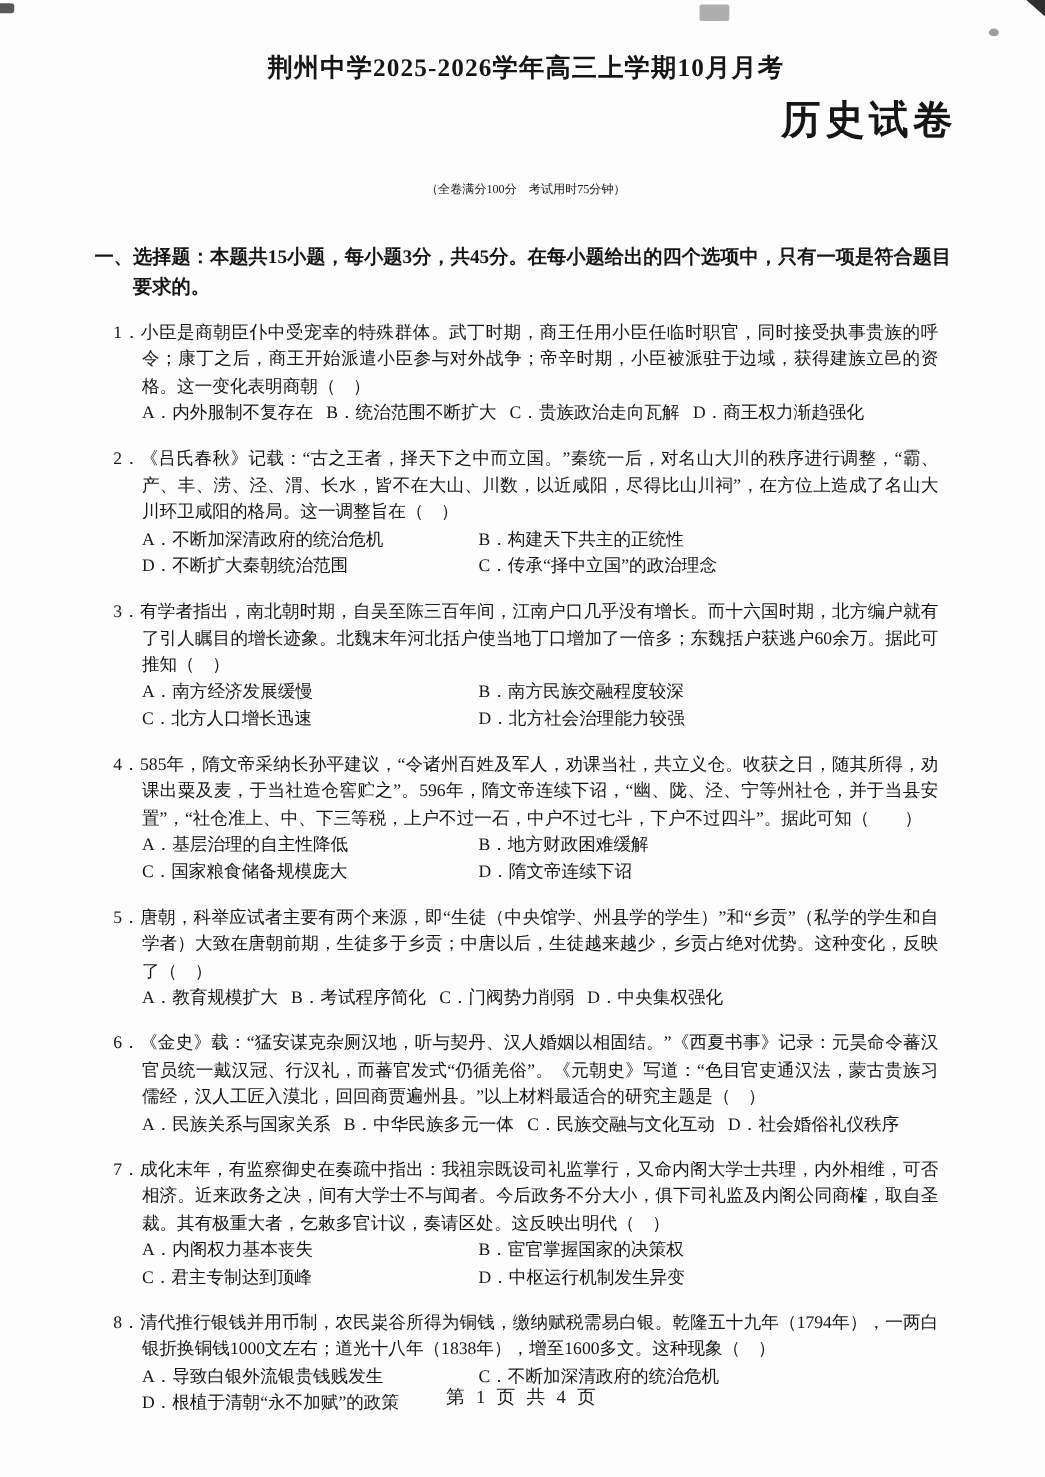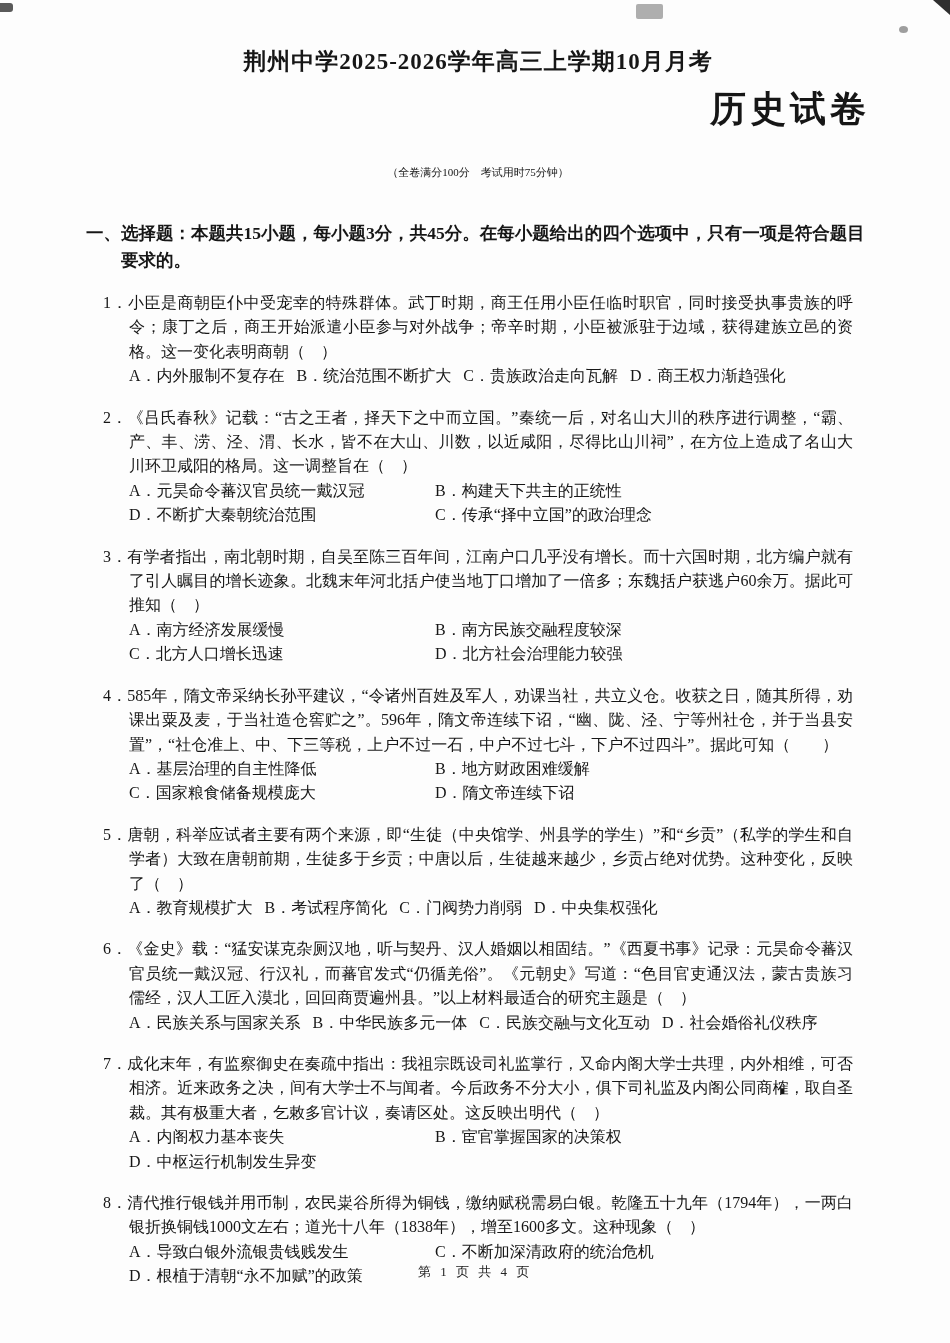--- a/index.html
+++ b/index.html
@@ -65,21 +65,21 @@
   .options.twocol {
     display: grid;
     grid-template-columns: 306px 1fr;
   }
   .footer {
     position: absolute;
     left: 0;
     bottom: 62px;
     width: 100%;
     text-align: center;
-    font-size: 13px;
+    font-size: 17px;
     letter-spacing: 3px;
     color: #222;
   }
   
   .artifact { position: absolute; }
   #artifact-tl { left: 0; top: 3px; width: 13px; height: 9px; background: #5a5a5a; border-radius: 0 3px 3px 0; }
   #artifact-tr { right: 0; top: 0; width: 17px; height: 15px; background: #2f2f2f; clip-path: polygon(0 0, 100% 0, 100% 100%); }
   #artifact-stamp { left: 636px; top: 4px; width: 27px; height: 15px; background: rgba(95,95,95,.5); border-radius: 2px; }
   #artifact-dot { left: 899px; top: 26px; width: 9px; height: 7px; background: rgba(80,80,80,.55); border-radius: 50%; }
 </style>
@@ -92,21 +92,21 @@
   <div class="meta">（全卷满分100分　考试用时75分钟）</div>
   <div class="section-heading">一、选择题：本题共15小题，每小题3分，共45分。在每小题给出的四个选项中，只有一项是符合题目要求的。</div>
   <div id="questions">
       <div class="question">
         <div class="stem"><span class="qnum">1．</span><span>小臣是商朝臣仆中受宠幸的特殊群体。武丁时期，商王任用小臣任临时职官，同时接受执事贵族的呼令；康丁之后，商王开始派遣小臣参与对外战争；帝辛时期，小臣被派驻于边域，获得建族立邑的资格。这一变化表明商朝（　）</span></div>
         <div class="options inline"><span class="option">A．内外服制不复存在</span><span class="option">B．统治范围不断扩大</span><span class="option">C．贵族政治走向瓦解</span><span class="option">D．商王权力渐趋强化</span></div>
       </div>
       <div class="question">
         <div class="stem"><span class="qnum">2．</span><span>《吕氏春秋》记载：“古之王者，择天下之中而立国。”秦统一后，对名山大川的秩序进行调整，“霸、产、丰、涝、泾、渭、长水，皆不在大山、川数，以近咸阳，尽得比山川祠”，在方位上造成了名山大川环卫咸阳的格局。这一调整旨在（　）</span></div>
         <div class="options twocol">
-          <span class="option">A．元昊命令蕃汉官员统一戴汉冠</span>
+          <span class="option">A．不断加深清政府的统治危机</span>
           <span class="option">B．构建天下共主的正统性</span>
           <span class="option">D．不断扩大秦朝统治范围</span>
           <span class="option">C．传承“择中立国”的政治理念</span>
         </div>
       </div>
       <div class="question">
         <div class="stem"><span class="qnum">3．</span><span>有学者指出，南北朝时期，自吴至陈三百年间，江南户口几乎没有增长。而十六国时期，北方编户就有了引人瞩目的增长迹象。北魏末年河北括户使当地丁口增加了一倍多；东魏括户获逃户60余万。据此可推知（　）</span></div>
         <div class="options twocol">
           <span class="option">A．南方经济发展缓慢</span>
           <span class="option">B．南方民族交融程度较深</span>
@@ -129,20 +129,21 @@
       </div>
       <div class="question">
         <div class="stem"><span class="qnum">6．</span><span>《金史》载：“猛安谋克杂厕汉地，听与契丹、汉人婚姻以相固结。”《西夏书事》记录：元昊命令蕃汉官员统一戴汉冠、行汉礼，而蕃官发式“仍循羌俗”。《元朝史》写道：“色目官吏通汉法，蒙古贵族习儒经，汉人工匠入漠北，回回商贾遍州县。”以上材料最适合的研究主题是（　）</span></div>
         <div class="options inline"><span class="option">A．民族关系与国家关系</span><span class="option">B．中华民族多元一体</span><span class="option">C．民族交融与文化互动</span><span class="option">D．社会婚俗礼仪秩序</span></div>
       </div>
       <div class="question">
         <div class="stem"><span class="qnum">7．</span><span>成化末年，有监察御史在奏疏中指出：我祖宗既设司礼监掌行，又命内阁大学士共理，内外相维，可否相济。近来政务之决，间有大学士不与闻者。今后政务不分大小，俱下司礼监及内阁公同商榷，取自圣裁。其有极重大者，乞敕多官计议，奏请区处。这反映出明代（　）</span></div>
         <div class="options twocol">
           <span class="option">A．内阁权力基本丧失</span>
           <span class="option">B．宦官掌握国家的决策权</span>
+          <span class="option">C．君主专制达到顶峰</span>
           <span class="option">D．中枢运行机制发生异变</span>
         </div>
       </div>
       <div class="question">
         <div class="stem"><span class="qnum">8．</span><span>清代推行银钱并用币制，农民粜谷所得为铜钱，缴纳赋税需易白银。乾隆五十九年（1794年），一两白银折换铜钱1000文左右；道光十八年（1838年），增至1600多文。这种现象（　）</span></div>
         <div class="options twocol">
           <span class="option">A．导致白银外流银贵钱贱发生</span>
           <span class="option">C．不断加深清政府的统治危机</span>
           <span class="option">D．根植于清朝“永不加赋”的政策</span>
         </div>

